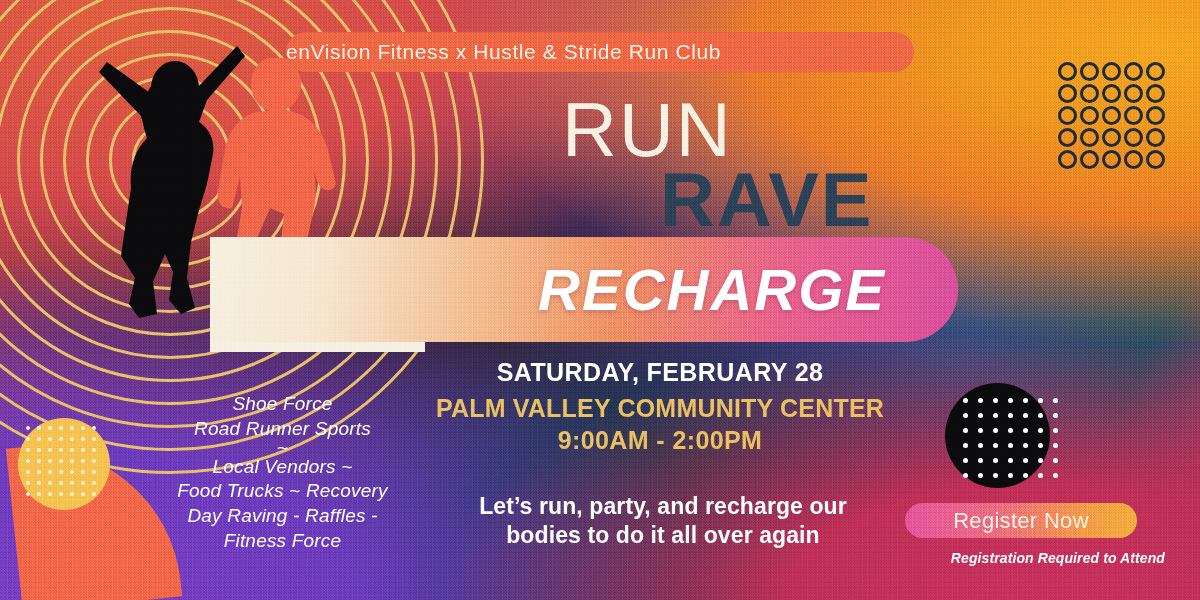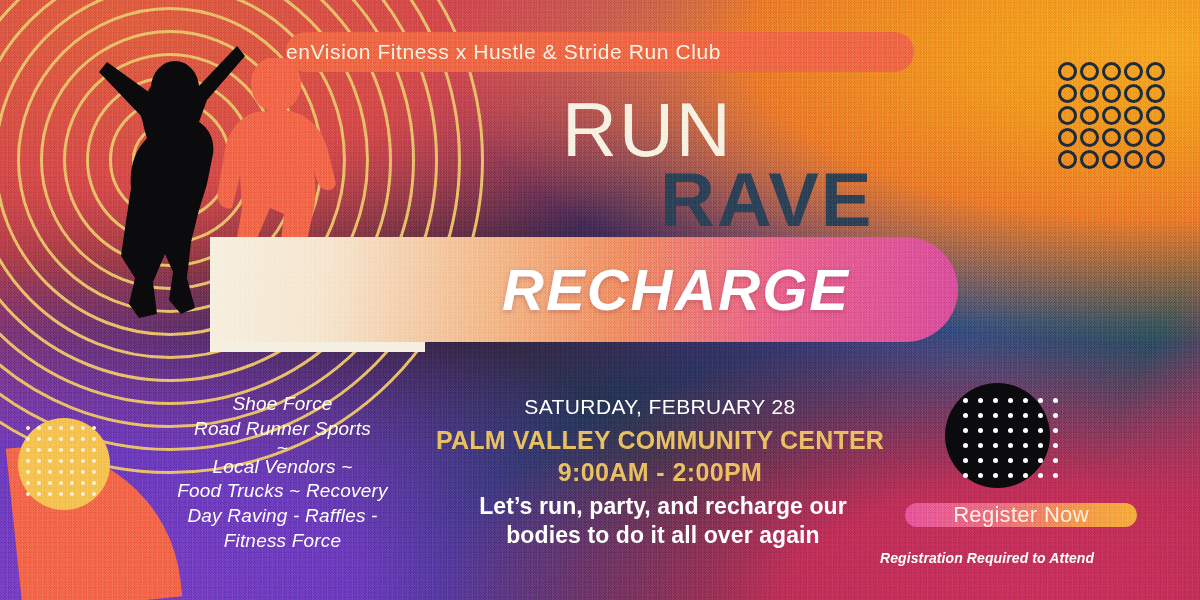--- a/index.html
+++ b/index.html
@@ -33,51 +33,51 @@
   .figure{position:absolute;}
   
   #recharge-banner{
     position:absolute;left:210px;top:237px;width:748px;height:105px;
     border-radius:0 53px 53px 0;
     background:linear-gradient(96deg,#f7f0e0 0%,#f6e6cf 16%,#f3b98a 38%,#ef8f63 55%,#e8628c 76%,#d94f9e 100%);
     display:flex;align-items:center;justify-content:flex-end;
   }
   #recharge-text{
     font-size:58px;font-weight:800;font-style:italic;color:#ffffff;letter-spacing:2px;
-    margin-right:108px;text-shadow:0 2px 5px rgba(120,40,80,.30);
+    margin-right:72px;text-shadow:0 2px 5px rgba(120,40,80,.30);
   }
   
   #top-pill{
     position:absolute;left:286px;top:32px;width:628px;height:40px;border-radius:20px;
     background:#ef6846;display:flex;align-items:center;justify-content:flex-start;
   }
   #top-pill-text{font-size:21px;color:#fbf3e4;letter-spacing:.6px;white-space:nowrap;}
   
   #run-word{position:absolute;left:562px;top:92px;font-size:76px;font-weight:400;color:#f7f1e1;letter-spacing:2px;line-height:1;}
   #rave-word{position:absolute;left:660px;top:162px;font-size:76px;font-weight:800;color:#2c4257;letter-spacing:2px;line-height:1;}
   
   #event-info{position:absolute;left:400px;top:358px;width:520px;text-align:center;}
-  #ev-date{font-size:21px;font-weight:400;color:#ffffff;letter-spacing:.4px;margin-top:37px;}
+  #ev-date{font-size:25px;font-weight:700;color:#ffffff;letter-spacing:.4px;}
   #ev-venue{font-size:25px;font-weight:700;color:#e9c063;letter-spacing:.2px;margin-top:7px;}
   #ev-time{font-size:25px;font-weight:700;color:#e9c063;letter-spacing:.4px;margin-top:3px;}
   
   #tagline{position:absolute;left:448px;top:492px;width:430px;text-align:center;
     font-size:23px;font-weight:700;color:#ffffff;line-height:1.26;letter-spacing:.1px;}
   
   #vendors{position:absolute;left:140px;top:392px;width:285px;text-align:center;
     font-size:19px;font-style:italic;color:#ffffff;line-height:1.30;letter-spacing:.2px;}
   #vendors .sep{display:block;line-height:.7;}
   
   #register-btn{
-    position:absolute;left:905px;top:503px;width:232px;height:24px;border-radius:18px;
+    position:absolute;left:905px;top:503px;width:232px;height:35px;border-radius:18px;
     background:linear-gradient(90deg,#e5559c 0%,#ec6f7e 42%,#f49a4a 76%,#f4ad3c 100%);
     display:flex;align-items:center;justify-content:center;border:0;cursor:pointer;
   }
   #register-label{font-size:22px;color:#fbf2e0;letter-spacing:.3px;}
-  #register-note{position:absolute;left:880px;top:550px;width:285px;text-align:left;
+  #register-note{position:absolute;left:880px;top:550px;width:285px;text-align:right;
     font-size:14px;font-weight:700;font-style:italic;color:#ffffff;letter-spacing:.1px;}
   
   #ring-grid{position:absolute;left:1058px;top:62px;display:grid;grid-template-columns:repeat(5,22px);grid-template-rows:repeat(5,22px);}
   #ring-grid i{width:13px;height:13px;border:3px solid #1d2b3a;border-radius:50%;display:block;}
   #black-circle{position:absolute;left:945px;top:383px;width:105px;height:105px;border-radius:50%;background:#0b0a0c;}
   #black-dots{position:absolute;left:963px;top:398px;display:grid;grid-template-columns:repeat(7,15px);grid-template-rows:repeat(6,15px);}
   #black-dots i{width:5px;height:5px;border-radius:50%;background:#ffffff;display:block;}
   
   #orange-crescent{position:absolute;left:14px;top:440px;width:160px;height:165px;
     background:#f2674a;border-radius:0 150px 0 0;transform:rotate(-6deg);}

